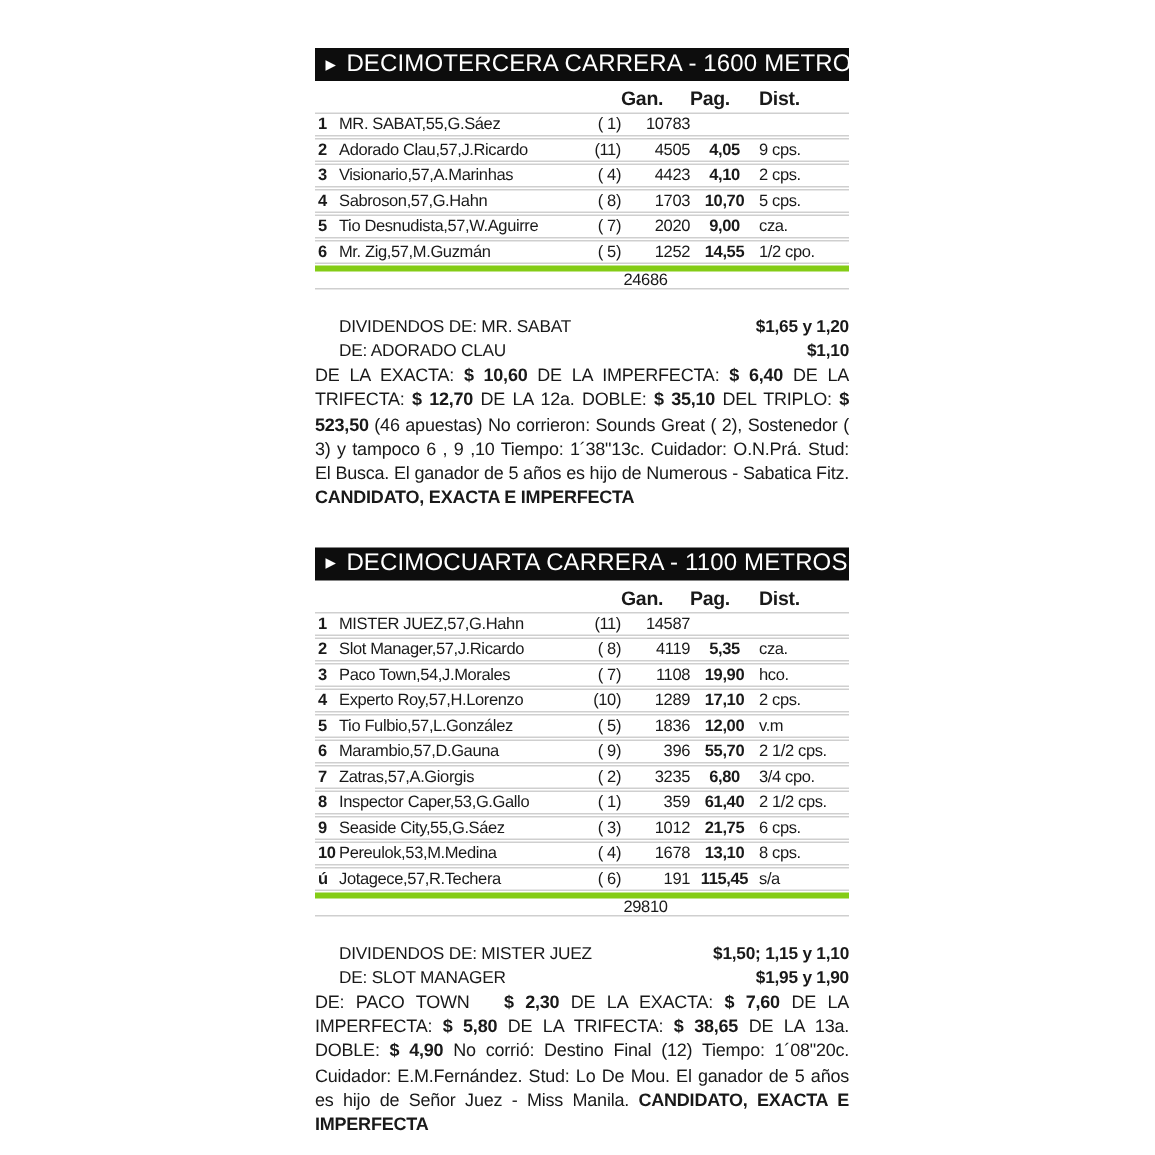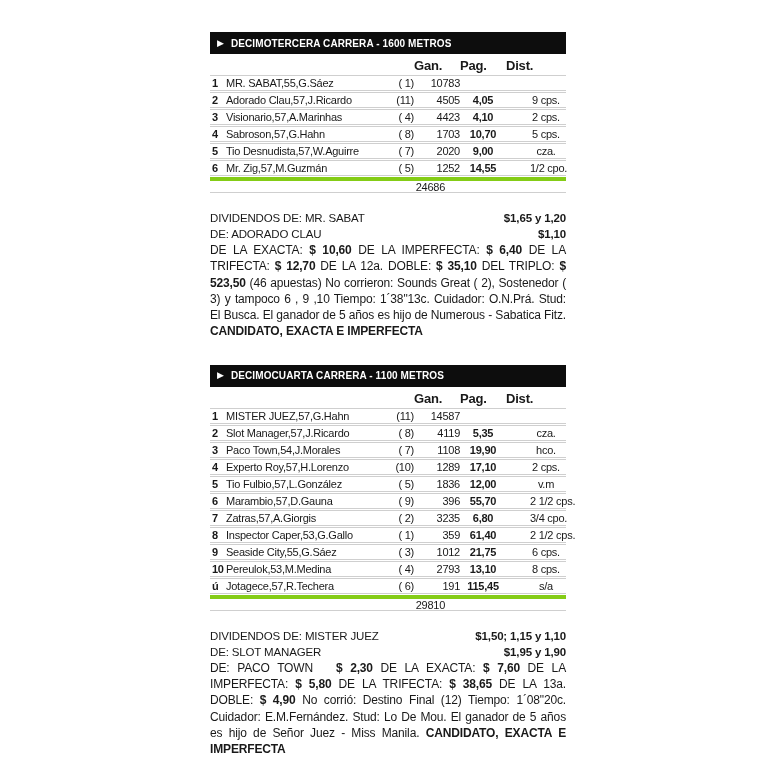--- a/index.html
+++ b/index.html
@@ -5,41 +5,41 @@
   * { box-sizing: border-box; margin: 0; padding: 0; }
   html, body { background: #ffffff; }
   body { font-family: "Liberation Sans", sans-serif; color: #191919; }
   .sheet { position: relative; width: 770px; height: 770px; background: #ffffff; overflow: hidden; }
   .content { position: absolute; left: 210px; top: 32px; width: 356px; }
 
   .race + .race { margin-top: 25px; }
 
   .bar { background: #0d0d0d; color: #ffffff; height: 22px; display: flex; align-items: center; padding: 0 7px; gap: 7px; }
   .bar .arrow { font-size: 9px; line-height: 1; color: #ffffff; flex: 0 0 auto; }
-  .bar h1 { font-size: 10px; font-weight: bold; letter-spacing: 0.1px; white-space: nowrap; }
+  .bar h1 { font-size: 16px; font-weight: normal; letter-spacing: 0.1px; white-space: nowrap; }
 
   .grid6 { display: grid; grid-template-columns: 16px 144px 44px 46px 46px 56px; align-items: center; }
 
   .colhead { font-weight: bold; font-size: 13px; padding: 4px 4px 2px 0; letter-spacing: -0.2px; }
   .colhead .c-gan, .colhead .c-pag, .colhead .c-dist { text-align: left; }
 
   .row { font-size: 11px; letter-spacing: -0.25px; height: 16px; border-top: 1px solid #cfcfcf; border-bottom: 1px solid #cfcfcf; padding-right: 4px; }
   .row + .row { margin-top: 1px; }
   .row .pos { font-weight: bold; padding-left: 2px; white-space: pre; }
   .row .name { white-space: nowrap; overflow: hidden; }
   .row .gate { text-align: right; white-space: pre; }
   .row .gan { text-align: right; }
   .row .pag { text-align: center; font-weight: bold; }
-  .row .dist { text-align: center; white-space: nowrap; margin-left: 24px; }
+  .row .dist { text-align: left; white-space: nowrap; }
 
   .totalrow { font-size: 11px; letter-spacing: -0.25px; height: 16px; border-top: 4px solid #84cc16; border-bottom: 1px solid #cfcfcf; margin-top: 1px; padding-right: 4px; }
   .totalrow .gan { text-align: right; padding-right: 15px; }
 
   .divs { margin-top: 17px; }
-  .divline { display: flex; justify-content: space-between; align-items: baseline; font-size: 11.5px; line-height: 16px; letter-spacing: -0.15px; }
+  .divline { display: flex; justify-content: space-between; align-items: baseline; font-size: 11.5px; line-height: 16px; letter-spacing: -0.15px; margin-left: 16px; }
   .divline .amount { font-weight: bold; white-space: nowrap; }
 
   .notes { font-size: 12px; line-height: 16.3px; letter-spacing: -0.15px; text-align: justify; }
   .notes .b { font-weight: bold; }
 </style>
 </head>
 <body>
 
 <div class="sheet">
   <div class="content">
@@ -211,21 +211,21 @@
             <span class="name">Seaside City,55,G.Sáez</span>
             <span class="gate">( 3)</span>
             <span class="gan">1012</span>
             <span class="pag">21,75</span>
             <span class="dist">6 cps.</span>
           </div>
           <div class="row grid6">
             <span class="pos">10</span>
             <span class="name">Pereulok,53,M.Medina</span>
             <span class="gate">( 4)</span>
-            <span class="gan">2793</span>
+            <span class="gan">1678</span>
             <span class="pag">13,10</span>
             <span class="dist">8 cps.</span>
           </div>
           <div class="row grid6">
             <span class="pos">ú</span>
             <span class="name">Jotagece,57,R.Techera</span>
             <span class="gate">( 6)</span>
             <span class="gan">191</span>
             <span class="pag">115,45</span>
             <span class="dist">s/a</span>

